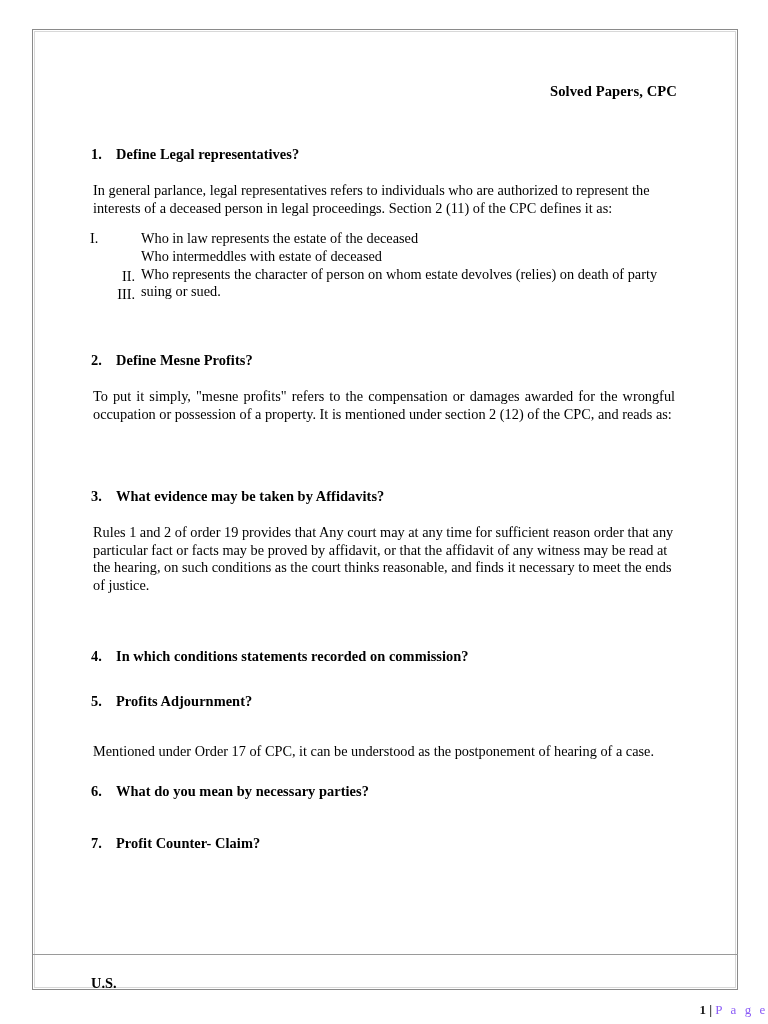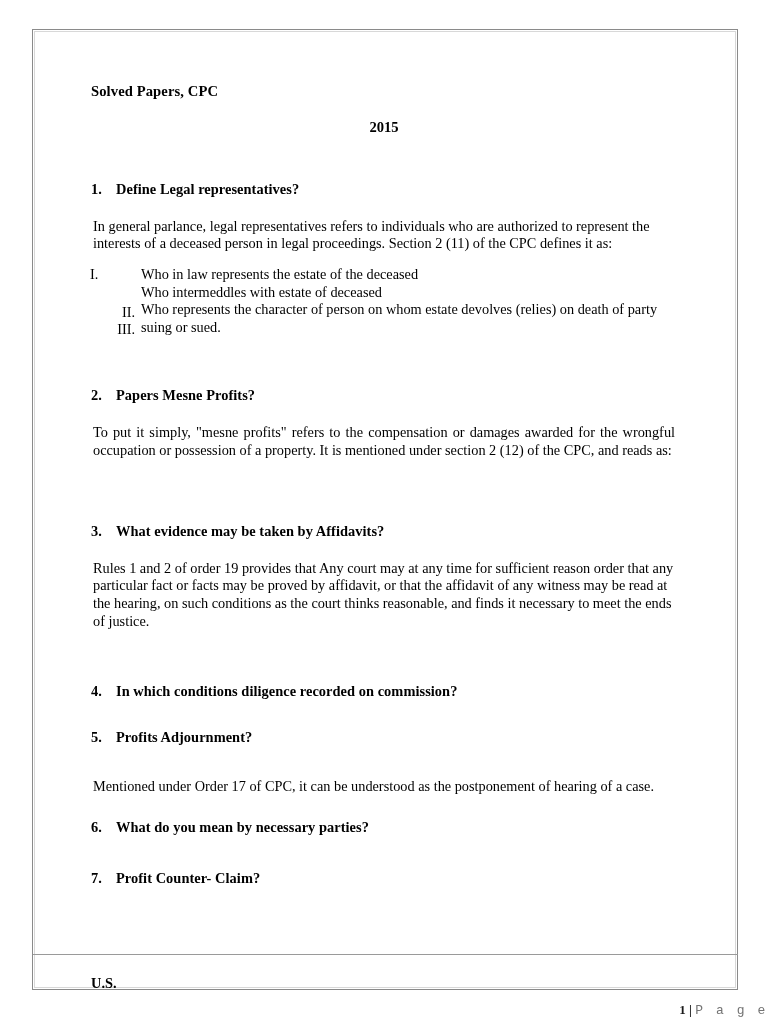--- a/index.html
+++ b/index.html
@@ -40,21 +40,21 @@
   #content {
     position: absolute;
     left: 91px;
     top: 29px;
     width: 586px;
     font-size: 14.3px;
     line-height: 17.6px;
   }
 
   .doc-title {
-    text-align: left;
+    text-align: right;
     font-weight: bold;
     font-size: 14.6px;
     margin: 54px 0 0 0;
     letter-spacing: .1px;
   }
   .doc-year {
     text-align: center;
     font-weight: bold;
     font-size: 14.6px;
     margin: 18px 0 0 0;
@@ -141,42 +141,40 @@
   }
   #footer-page .pg-num {
     color: #1a1a1a;
     font-weight: bold;
   }
   #footer-page .pg-sep {
     color: #1a1a1a;
     font-weight: bold;
   }
   #footer-page .pg-word {
-    color: #737373;
+    color: #8b5cf6;
     letter-spacing: 2.6px;
-    font-family: Liberation Mono, monospace;
   }
 
   #next-page-text {
     position: absolute;
     left: 91px;
     top: 975px;
     font-weight: bold;
     font-size: 14.4px;
   }
 </style>
 </head>
 <body>
 
 <div id="page-frame"></div>
 
 <div id="content">
 
   <div class="doc-title">Solved Papers, CPC</div>
-  <div class="doc-year">2015</div>
 
   <div class="spacer-xl"></div>
   <div class="spacer-sm"></div>
 
   <div class="q-heading">
     <span class="q-num">1.</span>
     <span>Define Legal representatives?</span>
   </div>
   <div class="spacer-md"></div>
   <p class="para">In general parlance, legal representatives refers to individuals who are authorized to represent the interests of a deceased person in legal proceedings. Section 2 (11) of the CPC defines it as:</p>
@@ -194,42 +192,42 @@
       <span class="rn">III.</span>
       <span>Who represents the character of person on whom estate devolves (relies) on death of party suing or sued.</span>
     </li>
   </ul>
 
   <div class="spacer-xl"></div>
   <div class="spacer-md"></div>
 
   <div class="q-heading">
     <span class="q-num">2.</span>
-    <span>Papers Mesne Profits?</span>
+    <span>Define Mesne Profits?</span>
   </div>
   <div class="spacer-md"></div>
   <p class="para justify">To put it simply, "mesne profits" refers to the compensation or damages awarded for the wrongful occupation or possession of a property. It is mentioned under section 2 (12) of the CPC, and reads as:</p>
   <div class="spacer-sm"></div>
 
   <div class="spacer-xl"></div>
   <div class="spacer-md"></div>
 
   <div class="q-heading">
     <span class="q-num">3.</span>
     <span>What evidence may be taken by Affidavits?</span>
   </div>
   <div class="spacer-md"></div>
   <p class="para">Rules 1 and 2 of order 19 provides that Any court may at any time for sufficient reason order that any particular fact or facts may be proved by affidavit, or that the affidavit of any witness may be read at the hearing, on such conditions as the court thinks reasonable, and finds it necessary to meet the ends of justice.</p>
 
   <div class="spacer-xl"></div>
   <div class="spacer-md"></div>
 
   <div class="q-heading">
     <span class="q-num">4.</span>
-    <span>In which conditions diligence recorded on commission?</span>
+    <span>In which conditions statements recorded on commission?</span>
   </div>
 
   <div class="spacer-md"></div>
   <div class="spacer-sm"></div>
 
   <div class="q-heading">
     <span class="q-num">5.</span>
     <span>Profits Adjournment?</span>
   </div>
   <div class="spacer-lg"></div>

